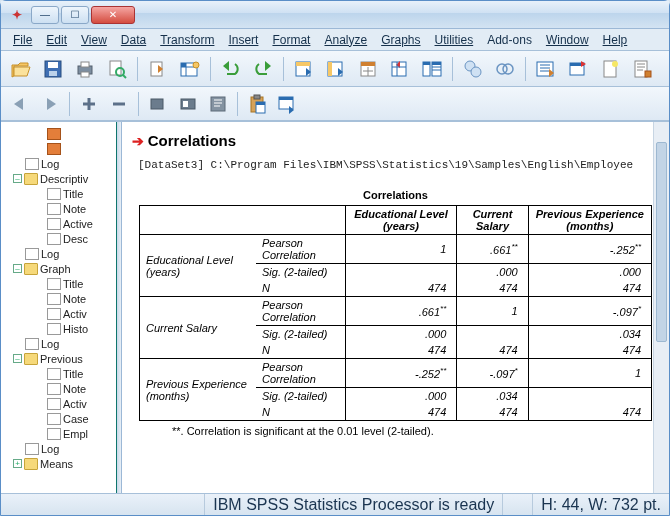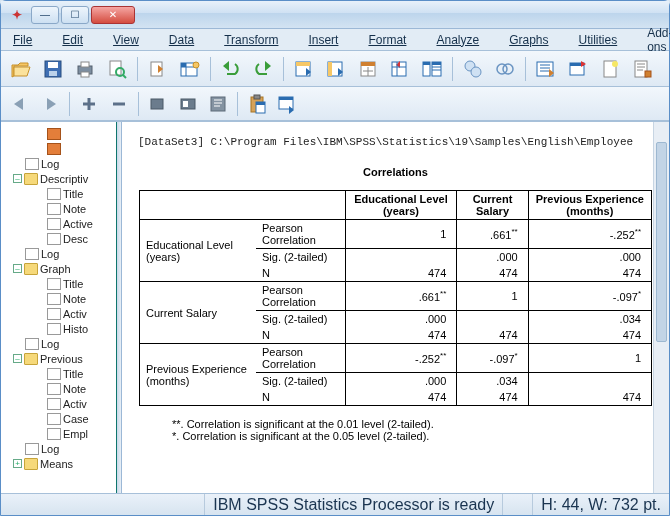--- a/index.html
+++ b/index.html
@@ -48,21 +48,21 @@
     display:flex;align-items:center;justify-content:center;
     font-size:10px;color:#25486b;
   }
   .winbtn.close { background: linear-gradient(to bottom,#f5a6a3,#d44c3f); border-color:#a33; color:#fff; width:44px; }
   
   .menubar {
     height: 22px;
     display: flex;
     align-items: center;
     padding: 0 6px;
-    gap: 18px;
+    gap: 2px;
     background: #e2ecf5;
     border-bottom: 1px solid #a7c0d9;
   }
   .menuitem {
     padding: 2px 6px;
     color: #15304b;
     font-size: 12px;
     border-radius: 2px;
   }
   .menuitem .ul { text-decoration: underline; }
@@ -133,22 +133,23 @@
     font-size: 11px;
     color:#222;
     white-space: nowrap;
     margin: 6px 0 18px 6px;
   }
   .tbl-title { text-align:center; font-size:11px; font-weight:bold; margin-bottom:3px; }
   table.corr {
     border-collapse: collapse;
     font-size: 11px;
     color:#000;
-    margin:12px auto;
+    margin:4px auto;
     width: 513px;
+    font-style: italic;
   }
   table.corr th, table.corr td {
     border: 1px solid #000;
     padding: 2px 6px;
     text-align: center;
     vertical-align: middle;
   }
   table.corr th.rowh { text-align:left; font-weight:normal; }
   table.corr td.stat { text-align:left;}
   table.corr td.num { text-align:right; padding-right:10px;}
@@ -499,20 +500,21 @@
       <div class="node ind1">
           <span class="tw">+</span>
           <span class="ic folder"></span>
           <span class="lbl">Means</span>
         </div>
     </div>
 
     <div class="splitter"></div>
 
     <div class="viewer">
+      <h2 class="sec"><span class="arrow-red">➔</span><span>Correlations</span></h2>
       <div class="datasetpath">[DataSet3] C:\Program Files\IBM\SPSS\Statistics\19\Samples\English\Employee</div>
 
       <div class="tbl-title">Correlations</div>
       <table class="corr">
         <thead>
           <tr>
             <th class="rowh" style="border-right:none;" colspan="2"></th>
             <th>Educational Level (years)</th>
             <th>Current Salary</th>
             <th>Previous Experience (months)</th>
@@ -576,21 +578,20 @@
           <tr class="noline">
             <td class="stat" style="border-left:none;border-bottom:1px solid #000;">N</td>
             <td class="num" style="border-bottom:1px solid #000;">474</td>
             <td class="num" style="border-bottom:1px solid #000;">474</td>
             <td class="num" style="border-bottom:1px solid #000;">474</td>
           </tr>
         </tbody>
       </table>
       <div class="footnotes">
         <div>**. Correlation is significant at the 0.01 level (2-tailed).</div>
-        <div>*. Correlation is significant at the 0.05 level (2-tailed).</div>
       </div>
 
       <div class="fake-vscroll">
           <div class="thumb"></div>
         </div>
     </div>
   </div>
 
   <div class="statusbar">
     <div class="cell grow" style="border-left:none;"></div>

